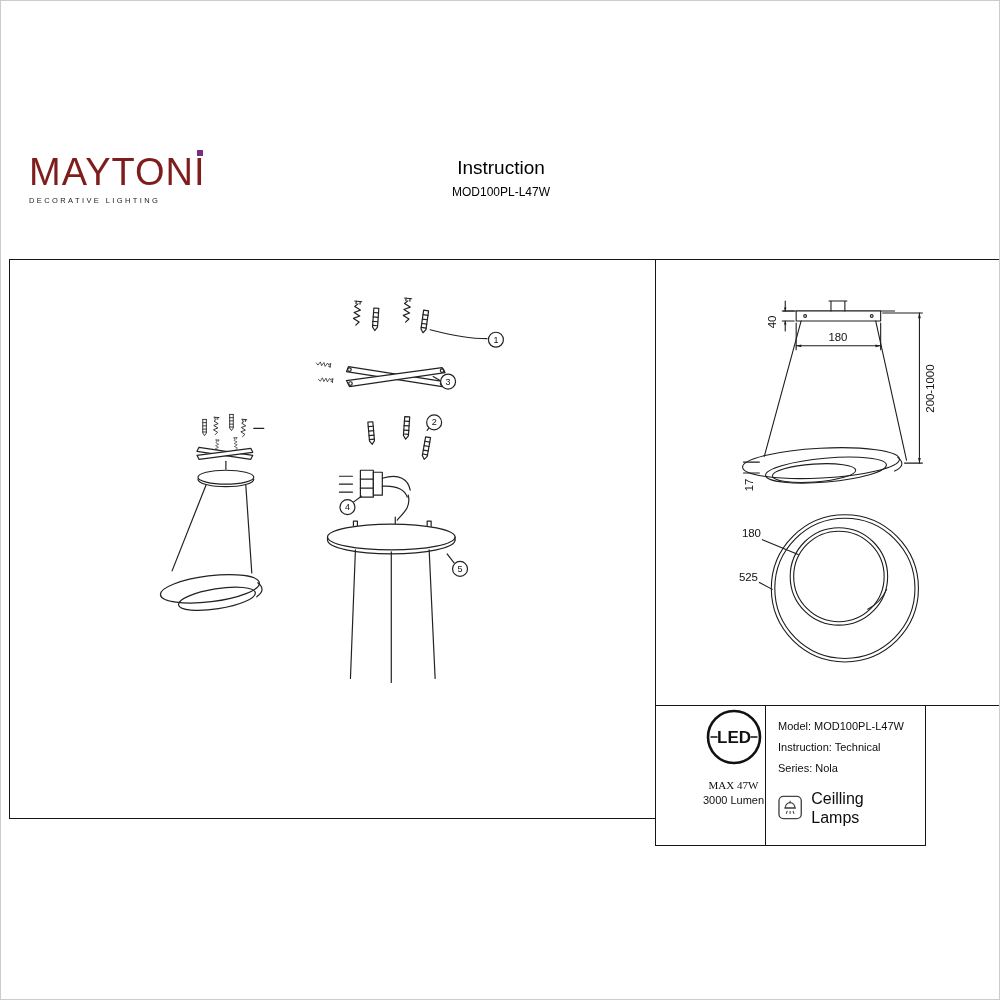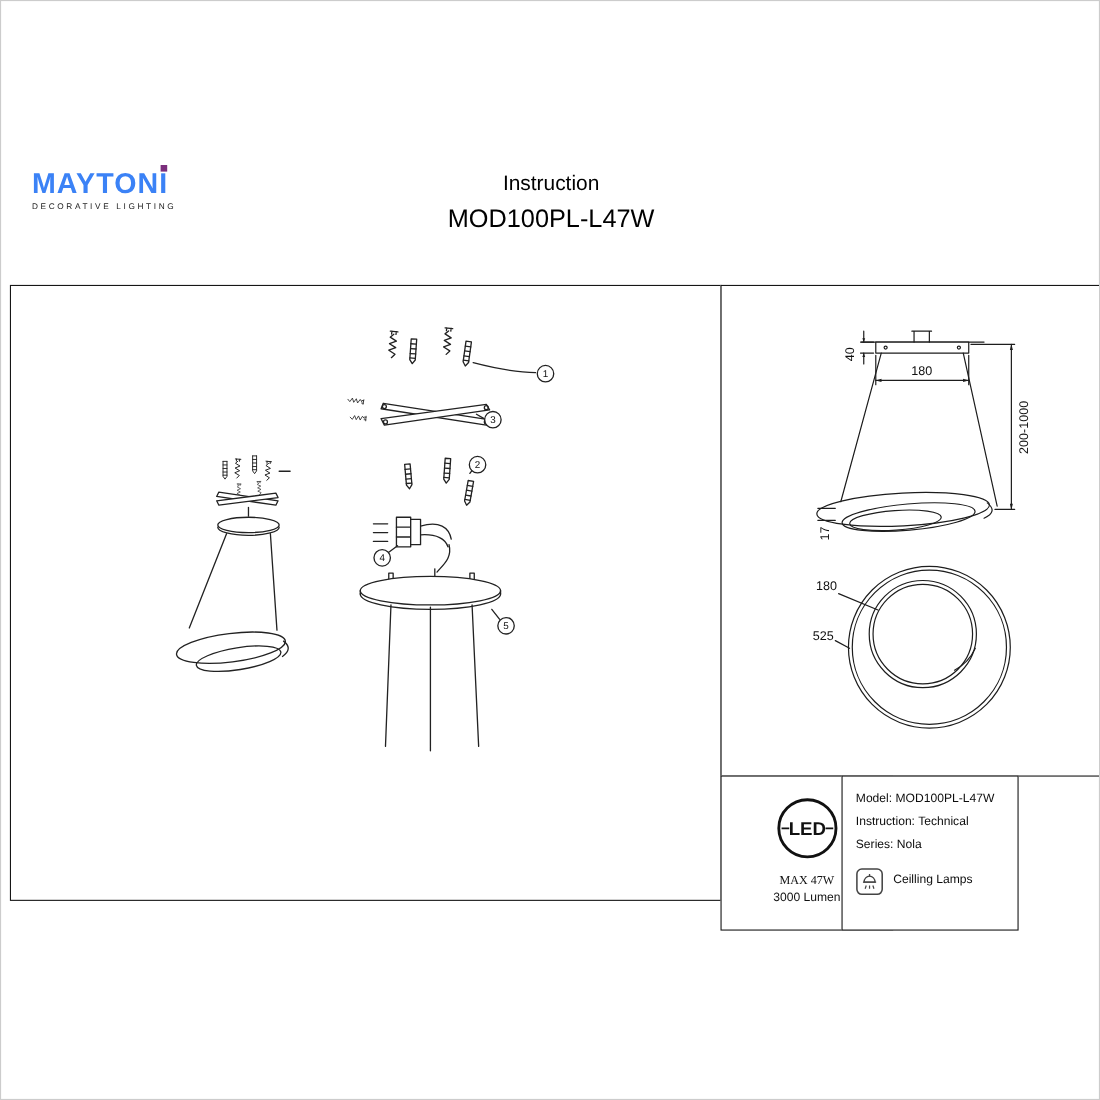--- a/index.html
+++ b/index.html
@@ -1,42 +1,42 @@
 <!DOCTYPE html>
 <html><head>
 <meta charset="utf-8">
 <style>
   html,body{margin:0;padding:0;background:#fff;}
   .page{position:relative;width:1000px;height:1000px;background:#fff;border:1px solid #cccccc;
         box-sizing:border-box;font-family:"Liberation Sans",sans-serif;color:#111;overflow:hidden;}
 
   
   .logo{position:absolute;left:28px;top:152px;}
-  .brand{font-size:26px;font-weight:bold;letter-spacing:1px;color:#3b82f6;line-height:1.05;}
+  .brand{font-size:38px;font-weight:normal;letter-spacing:1px;color:#7f1d1d;line-height:1.05;}
   .brand-i{position:relative;display:inline-block;}
   .brand-dot{position:absolute;top:-3px;left:50%;transform:translateX(-50%);width:6px;height:6px;background:#7b2e7c;}
   .tagline{font-size:7.5px;letter-spacing:2.4px;color:#222;margin-top:3px;text-align:left;padding-right:2px;}
 
   .header-title{position:absolute;left:0;top:156px;width:1000px;text-align:center;}
   .title{font-size:19px;color:#000;}
-  .subtitle{font-size:23px;margin-top:6px;color:#000;}
+  .subtitle{font-size:12px;margin-top:6px;color:#000;}
 
   
   .box{position:absolute;border:1px solid #161616;box-sizing:border-box;background:#fff;}
   .box-assembly{left:8px;top:258px;width:647px;height:560px;}
   .box-dims{left:654px;top:258px;width:375px;height:447px;}
-  .box-led{left:654px;top:704px;width:157px;height:141px;display:flex;flex-direction:column;align-items:center;padding-top:16px;}
+  .box-led{left:654px;top:704px;width:157px;height:141px;display:flex;flex-direction:column;align-items:center;}
   .box-info{left:764px;top:704px;width:161px;height:141px;padding:14px 12px;font-size:11px;line-height:1.2;}
 
   .led-sub{font-size:11px;color:#111;margin-top:3px;}
   .led-sub.first{margin-top:11px;font-family:Liberation Serif, serif;}
 
   .info-row{margin-bottom:8px;color:#0d0d0d;}
   .category-row{display:flex;align-items:center;gap:9px;margin-top:13px;}
-  .category-label{font-size:11px;color:#0d0d0d;}
+  .category-label{font-size:16px;color:#0d0d0d;}
 
   svg text{font-family:"Liberation Sans",sans-serif;}
   .labels text{fill:#111;stroke:none;}
 </style>
 </head>
 <body>
 
 <div class="page">
 
   <div class="logo">

